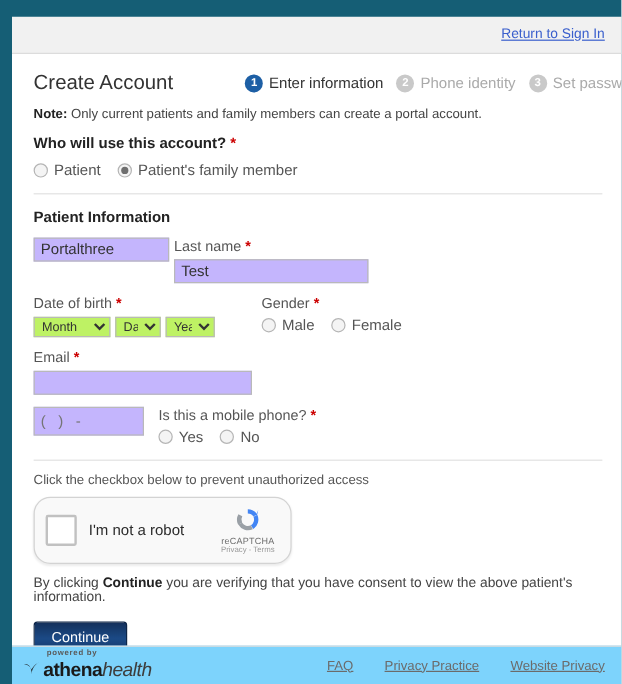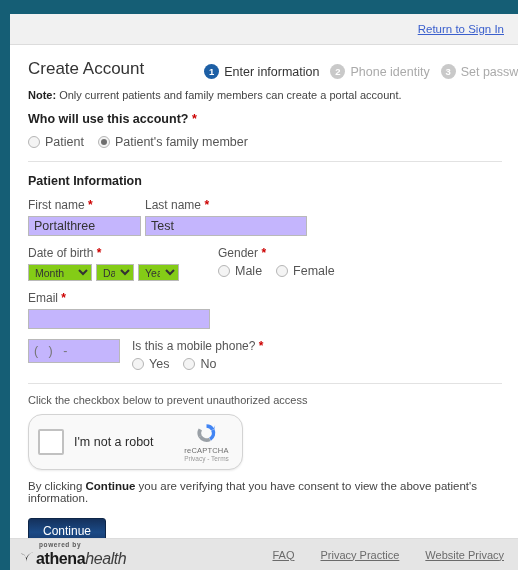--- a/index.html
+++ b/index.html
@@ -47,21 +47,21 @@
   }
   .topbar a {
     font-size: 11.5px;
     color: #3a5fcd;
     text-decoration: underline;
   }
 
   
   .titlerow {
     display: flex;
-    align-items: flex-end;
+    align-items: center;
     padding: 14px 14px 10px 18px;
   }
   .page-title {
     font-size: 17px;
     color: #333333;
     font-weight: normal;
     white-space: nowrap;
   }
   .steps {
     display: flex;
@@ -163,21 +163,21 @@
     background: #c4b5fd;
     outline: none;
   }
 
   select.sel {
     font-family: "Liberation Sans", sans-serif;
     font-size: 10.5px;
     color: #333333;
     border: 1px solid #b9b9b9;
     height: 17px;
-    background: #84cc16;
+    background: #bef264;
     padding: 0 2px;
     box-sizing: border-box;
   }
 
   .cols { display: flex; }
   .col-a { width: 117px; }
   .col-b { flex: 1; }
 
   .row-block { margin-bottom: 10px; }
 
@@ -247,21 +247,21 @@
     font-size: 12px;
     padding: 5px 14px;
     cursor: pointer;
   }
 
   
   .footer {
     position: absolute;
     left: 0; right: 0; bottom: 0;
     height: 32px;
-    background: #e5e5e5;
+    background: #7dd3fc;
     border-top: 1px solid #dcdcdc;
     display: flex;
     align-items: center;
     justify-content: space-between;
     padding: 0 14px 0 8px;
     box-sizing: border-box;
   }
   .brand { display: flex; flex-direction: column; line-height: 1; }
   .brand .pw {
     font-size: 6.5px;
@@ -342,24 +342,20 @@
         </label>
       </div>
 
       <hr class="sep">
 
       
       <div class="section-title">Patient Information</div>
 
       <div class="cols row-block">
         <div class="col-a">
-          <div class="field-label">
-            <span>First name</span>
-            <span class="req">*</span>
-          </div>
           <input class="txt" style="width: 113px;" type="text" value="Portalthree">
         </div>
         <div class="col-b">
           <div class="field-label">
             <span>Last name</span>
             <span class="req">*</span>
           </div>
           <input class="txt" style="width: 162px;" type="text" value="Test">
         </div>
       </div>

